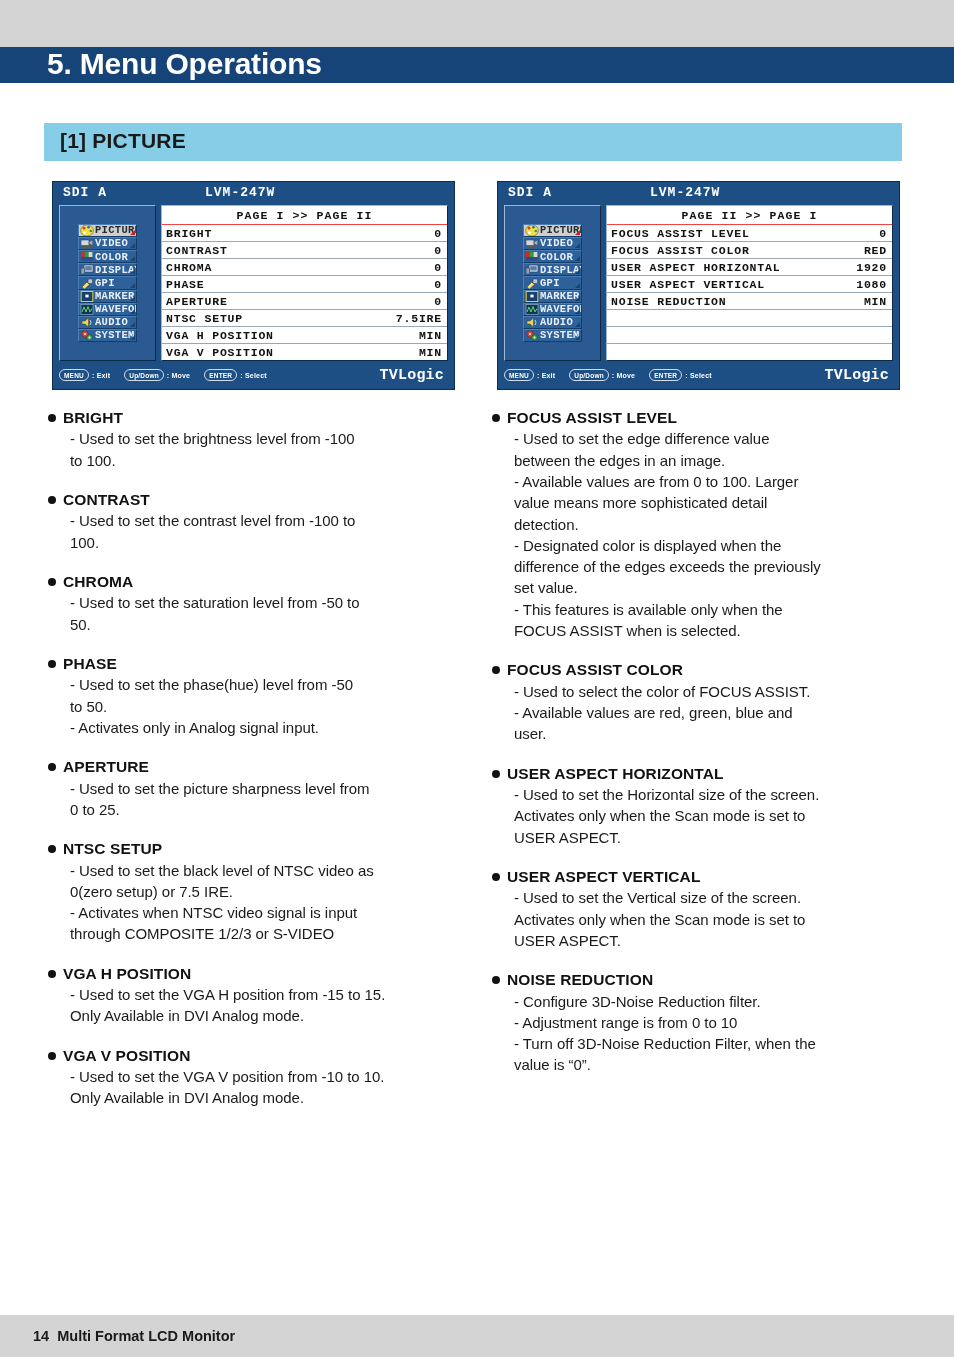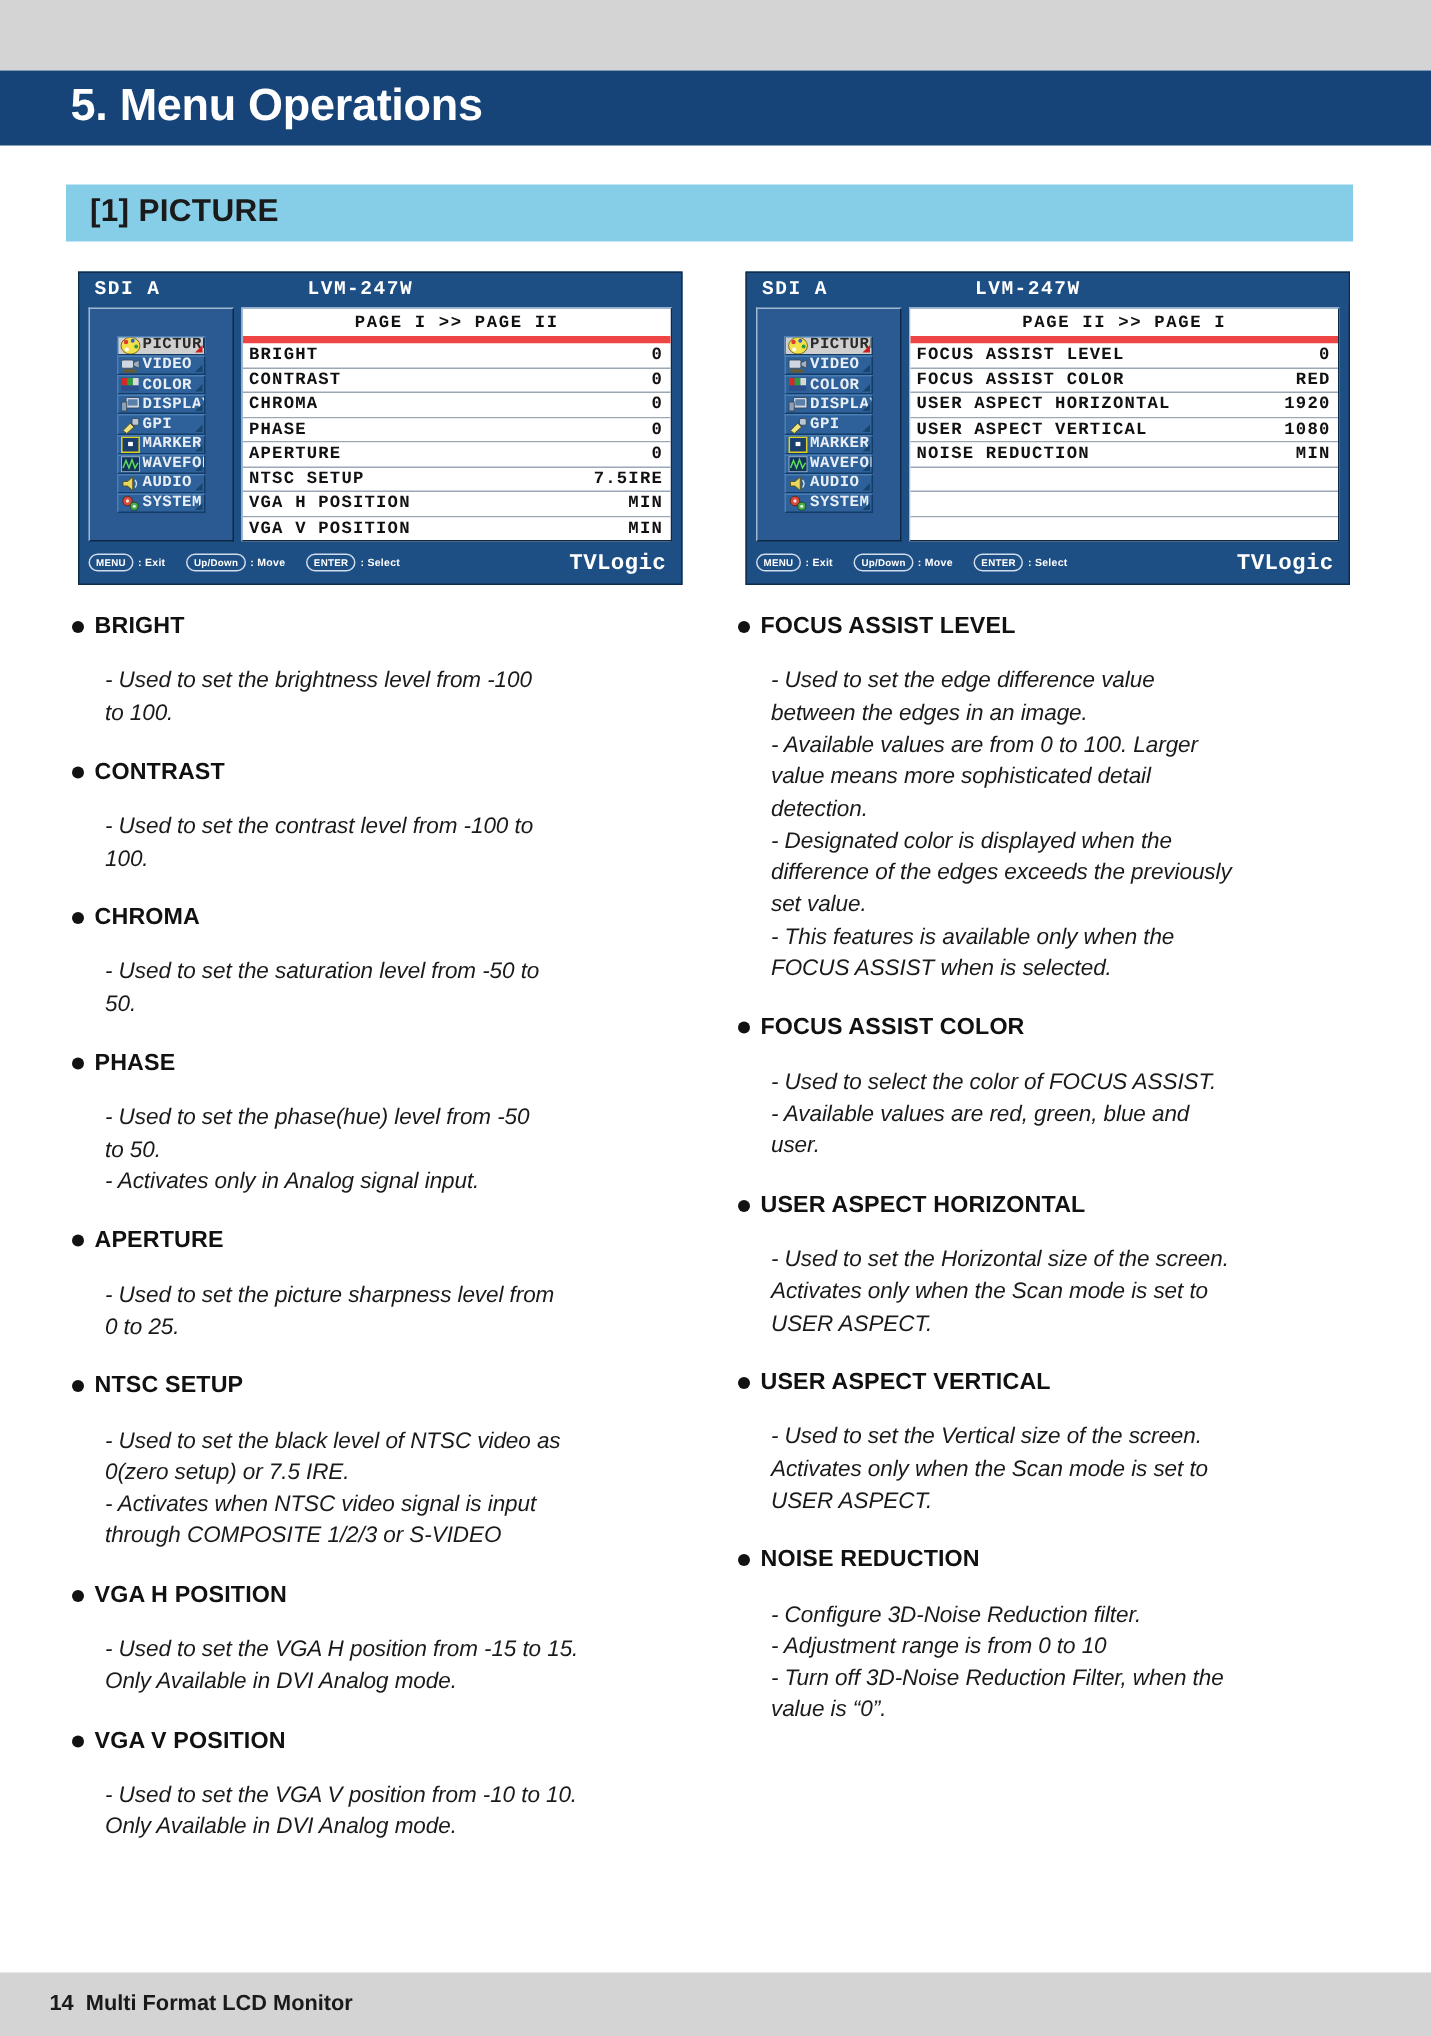--- a/index.html
+++ b/index.html
@@ -18,21 +18,21 @@
   
   .top-gray {
     position: absolute;
     left: 0; top: 0;
     width: 954px; height: 47px;
     background: #d4d4d4;
   }
   .title-bar {
     position: absolute;
     left: 0; top: 47px;
-    width: 954px; height: 50px;
+    width: 954px; height: 36px;
     background: #174478;
   }
   .title-bar-text {
     position: absolute;
     left: 47px;
     top: 50%;
     transform: translateY(-52%);
     color: #ffffff;
     font-size: 30px;
     font-weight: bold;
@@ -174,21 +174,21 @@
     border-bottom-color: #0c2946;
     box-sizing: border-box;
     display: flex;
     flex-direction: column;
   }
   .osd-pagerow {
     height: 18px;
     display: flex;
     align-items: center;
     justify-content: center;
-    border-bottom: 5px solid #ef4444;
+    border-bottom: 1px solid #ef4444;
     background: #ffffff;
     font-size: 11.5px;
     font-weight: bold;
     color: #111111;
     letter-spacing: 1.1px;
     white-space: nowrap;
   }
   .osd-row {
     flex: 1 1 0;
     min-height: 0;
@@ -274,22 +274,21 @@
   }
   .entry-title {
     font-size: 15.5px;
     font-weight: bold;
     color: #111111;
     line-height: 1.25;
     letter-spacing: 0.1px;
   }
   .entry-lines {
     margin-left: 22px;
-    margin-top: 16px;
-    font-style: italic;
+    margin-top: 1px;
   }
   .entry-line {
     font-size: 15px;
     color: #1a1a1a;
     line-height: 1.42;
     letter-spacing: -0.05px;
   }
 
   
   .page-footer {

